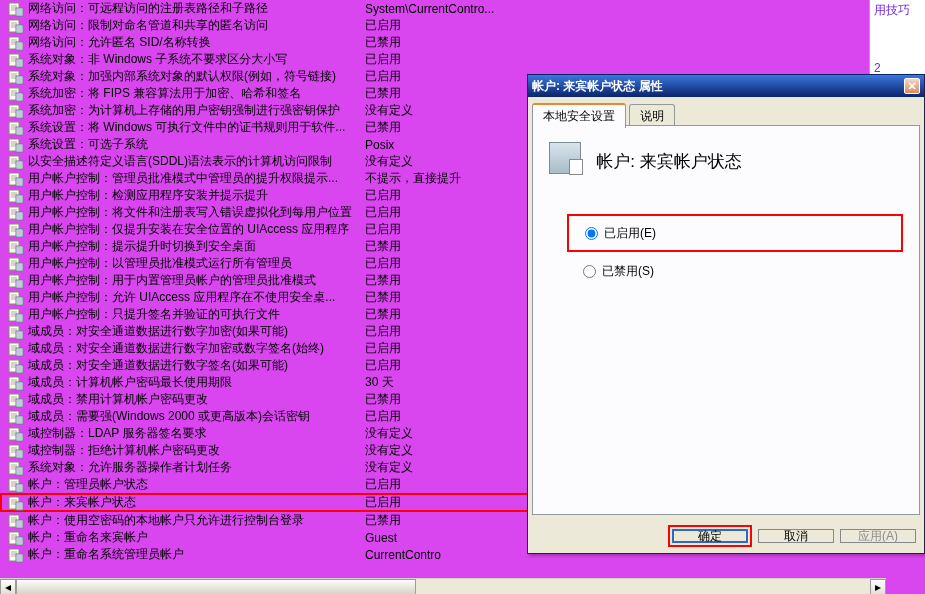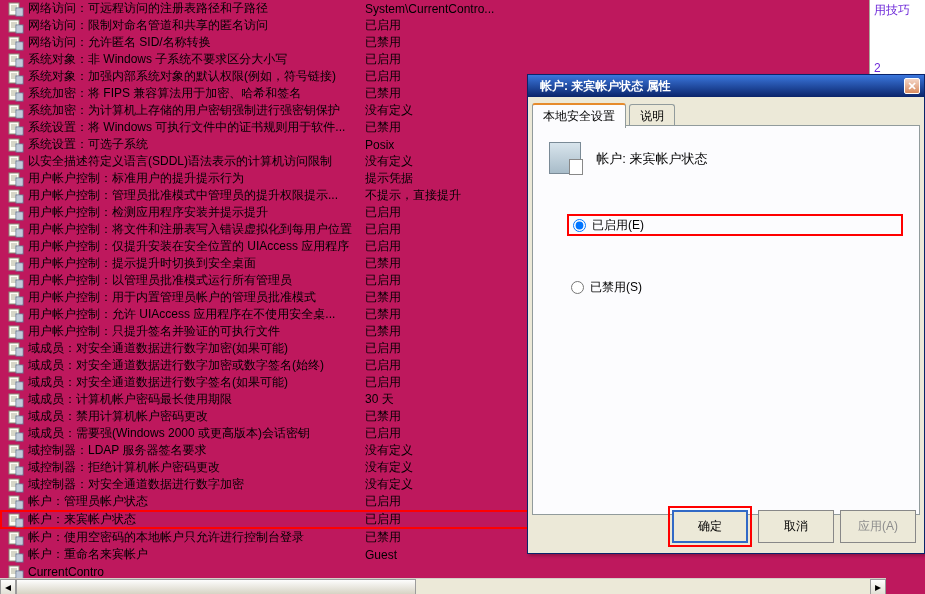--- a/index.html
+++ b/index.html
@@ -10,21 +10,21 @@
       width: 925px;
       height: 594px;
       overflow: hidden;
       position: relative;
     }
     .main-list {
       position: absolute;
       left: 0; top: 0;
       width: 925px;
       height: 594px;
-      background: #be185d;
+      background: #d946ef;
       overflow: hidden;
     }
     .list-row {
       display: flex;
       align-items: center;
       height: 17px;
       padding-left: 8px;
       white-space: nowrap;
       cursor: default;
     }
@@ -71,21 +71,21 @@
       background: #ece9d8;
       border: 1px solid #0a246a;
       box-shadow: 2px 2px 3px rgba(0,0,0,0.25);
     }
     .dialog-title {
       height: 22px;
       background: linear-gradient(#3b77dd, #0a246a);
       color: #fff;
       font-weight: bold;
       display: flex; align-items: center;
-      padding-left: 12px;
+      padding-left: 4px;
       font-size: 12px;
     }
     .dialog-close {
       position:absolute; right:4px; top:3px; width:16px; height:16px;
       background: linear-gradient(#f4d6c7, #d98b5e);
       border:1px solid #fff; border-radius:2px;
       display:flex; align-items:center; justify-content:center;
       color:#fff; font-weight:bold; font-size:11px;
     }
     .tab-strip {
@@ -124,40 +124,39 @@
       background: linear-gradient(#d8e4ec, #a8bcc9);
       border:1px solid #7a8a96;
       position:relative;
     }
     .policy-icon::after{
       content:""; position:absolute; right:-3px; bottom:-2px; width:12px; height:14px;
       background:#fff; border:1px solid #888;
     }
     .policy-label {
       display:inline-block; margin-left:12px; vertical-align:top; padding-top:8px;
-      font-size:13px;
+      font-size:17px;
     }
     .radio-group{
       margin-top:40px; margin-left:18px;
     }
     .radio-row{
-      display:flex; align-items:center; height:22px; font-size:12px;
-      padding: 2px 4px;
-      margin-top: 40px;
+      display:flex; align-items:center; height:38px; font-size:12px;
+      padding: 2px 16px;
     }
     .radio-row.highlighted{
       border:2px solid red;
     }
     .radio-row input{ margin-right:6px; }
     .dialog-buttons {
       position:absolute; right:8px; bottom:6px;
       display:flex; gap:6px; align-items:center;
     }
     .win-button {
-      width: 76px; height:33px;
+      width: 76px; height:14px;
       background: #ece9d8;
       border:1px solid #888;
       font-size:12px;
       display:flex; align-items:center; justify-content:center;
       cursor:default;
     }
     .win-button.default{
       border:2px solid #3169c6;
     }
     .btn-highlight{
@@ -336,36 +335,20 @@
   <rect x="1" y="2" width="10" height="12" fill="#fdfdf5" stroke="#8a8a7a"></rect>
   <line x1="3" y1="5" x2="9" y2="5" stroke="#b0b09a"></line>
   <line x1="3" y1="7" x2="9" y2="7" stroke="#b0b09a"></line>
   <line x1="3" y1="9" x2="9" y2="9" stroke="#b0b09a"></line>
   <rect x="8" y="7" width="7" height="8" fill="#e8ecf4" stroke="#6d7e99"></rect>
   <line x1="9" y1="9" x2="14" y2="9" stroke="#9aa8bf"></line>
   <line x1="9" y1="11" x2="14" y2="11" stroke="#9aa8bf"></line>
   <line x1="9" y1="13" x2="14" y2="13" stroke="#9aa8bf"></line>
 </svg>
         </span>
-        <span class="col-name">用户帐户控制：标准用户的提升提示行为</span>
-        <span class="col-value">提示凭据</span>
-      </div>
-      <div class="list-row">
-        <span class="list-icon">
-          <svg width="16" height="16" viewBox="0 0 16 16">
-  <rect x="1" y="2" width="10" height="12" fill="#fdfdf5" stroke="#8a8a7a"></rect>
-  <line x1="3" y1="5" x2="9" y2="5" stroke="#b0b09a"></line>
-  <line x1="3" y1="7" x2="9" y2="7" stroke="#b0b09a"></line>
-  <line x1="3" y1="9" x2="9" y2="9" stroke="#b0b09a"></line>
-  <rect x="8" y="7" width="7" height="8" fill="#e8ecf4" stroke="#6d7e99"></rect>
-  <line x1="9" y1="9" x2="14" y2="9" stroke="#9aa8bf"></line>
-  <line x1="9" y1="11" x2="14" y2="11" stroke="#9aa8bf"></line>
-  <line x1="9" y1="13" x2="14" y2="13" stroke="#9aa8bf"></line>
-</svg>
-        </span>
         <span class="col-name">用户帐户控制：管理员批准模式中管理员的提升权限提示...</span>
         <span class="col-value">不提示，直接提升</span>
       </div>
       <div class="list-row">
         <span class="list-icon">
           <svg width="16" height="16" viewBox="0 0 16 16">
   <rect x="1" y="2" width="10" height="12" fill="#fdfdf5" stroke="#8a8a7a"></rect>
   <line x1="3" y1="5" x2="9" y2="5" stroke="#b0b09a"></line>
   <line x1="3" y1="7" x2="9" y2="7" stroke="#b0b09a"></line>
   <line x1="3" y1="9" x2="9" y2="9" stroke="#b0b09a"></line>
@@ -624,21 +607,21 @@
   <rect x="1" y="2" width="10" height="12" fill="#fdfdf5" stroke="#8a8a7a"></rect>
   <line x1="3" y1="5" x2="9" y2="5" stroke="#b0b09a"></line>
   <line x1="3" y1="7" x2="9" y2="7" stroke="#b0b09a"></line>
   <line x1="3" y1="9" x2="9" y2="9" stroke="#b0b09a"></line>
   <rect x="8" y="7" width="7" height="8" fill="#e8ecf4" stroke="#6d7e99"></rect>
   <line x1="9" y1="9" x2="14" y2="9" stroke="#9aa8bf"></line>
   <line x1="9" y1="11" x2="14" y2="11" stroke="#9aa8bf"></line>
   <line x1="9" y1="13" x2="14" y2="13" stroke="#9aa8bf"></line>
 </svg>
         </span>
-        <span class="col-name">域控制器：对安全通道数据进行数字加密</span>
+        <span class="col-name">系统对象：允许服务器操作者计划任务</span>
         <span class="col-value">没有定义</span>
       </div>
       <div class="list-row">
         <span class="list-icon">
           <svg width="16" height="16" viewBox="0 0 16 16">
   <rect x="1" y="2" width="10" height="12" fill="#fdfdf5" stroke="#8a8a7a"></rect>
   <line x1="3" y1="5" x2="9" y2="5" stroke="#b0b09a"></line>
   <line x1="3" y1="7" x2="9" y2="7" stroke="#b0b09a"></line>
   <line x1="3" y1="9" x2="9" y2="9" stroke="#b0b09a"></line>
   <rect x="8" y="7" width="7" height="8" fill="#e8ecf4" stroke="#6d7e99"></rect>
@@ -704,20 +687,21 @@
   <rect x="1" y="2" width="10" height="12" fill="#fdfdf5" stroke="#8a8a7a"></rect>
   <line x1="3" y1="5" x2="9" y2="5" stroke="#b0b09a"></line>
   <line x1="3" y1="7" x2="9" y2="7" stroke="#b0b09a"></line>
   <line x1="3" y1="9" x2="9" y2="9" stroke="#b0b09a"></line>
   <rect x="8" y="7" width="7" height="8" fill="#e8ecf4" stroke="#6d7e99"></rect>
   <line x1="9" y1="9" x2="14" y2="9" stroke="#9aa8bf"></line>
   <line x1="9" y1="11" x2="14" y2="11" stroke="#9aa8bf"></line>
   <line x1="9" y1="13" x2="14" y2="13" stroke="#9aa8bf"></line>
 </svg>
         </span>
+        <span class="col-name">帐户：重命名系统管理员帐户</span>
         <span class="col-value">CurrentContro</span>
       </div>
     </div>
   <div class="scrollbar-bottom">
     <div class="scrollbar-btn left">◂</div>
     <div class="scrollbar-thumb"></div>
     <div class="scrollbar-btn right">▸</div>
   </div>
 </div>
 

